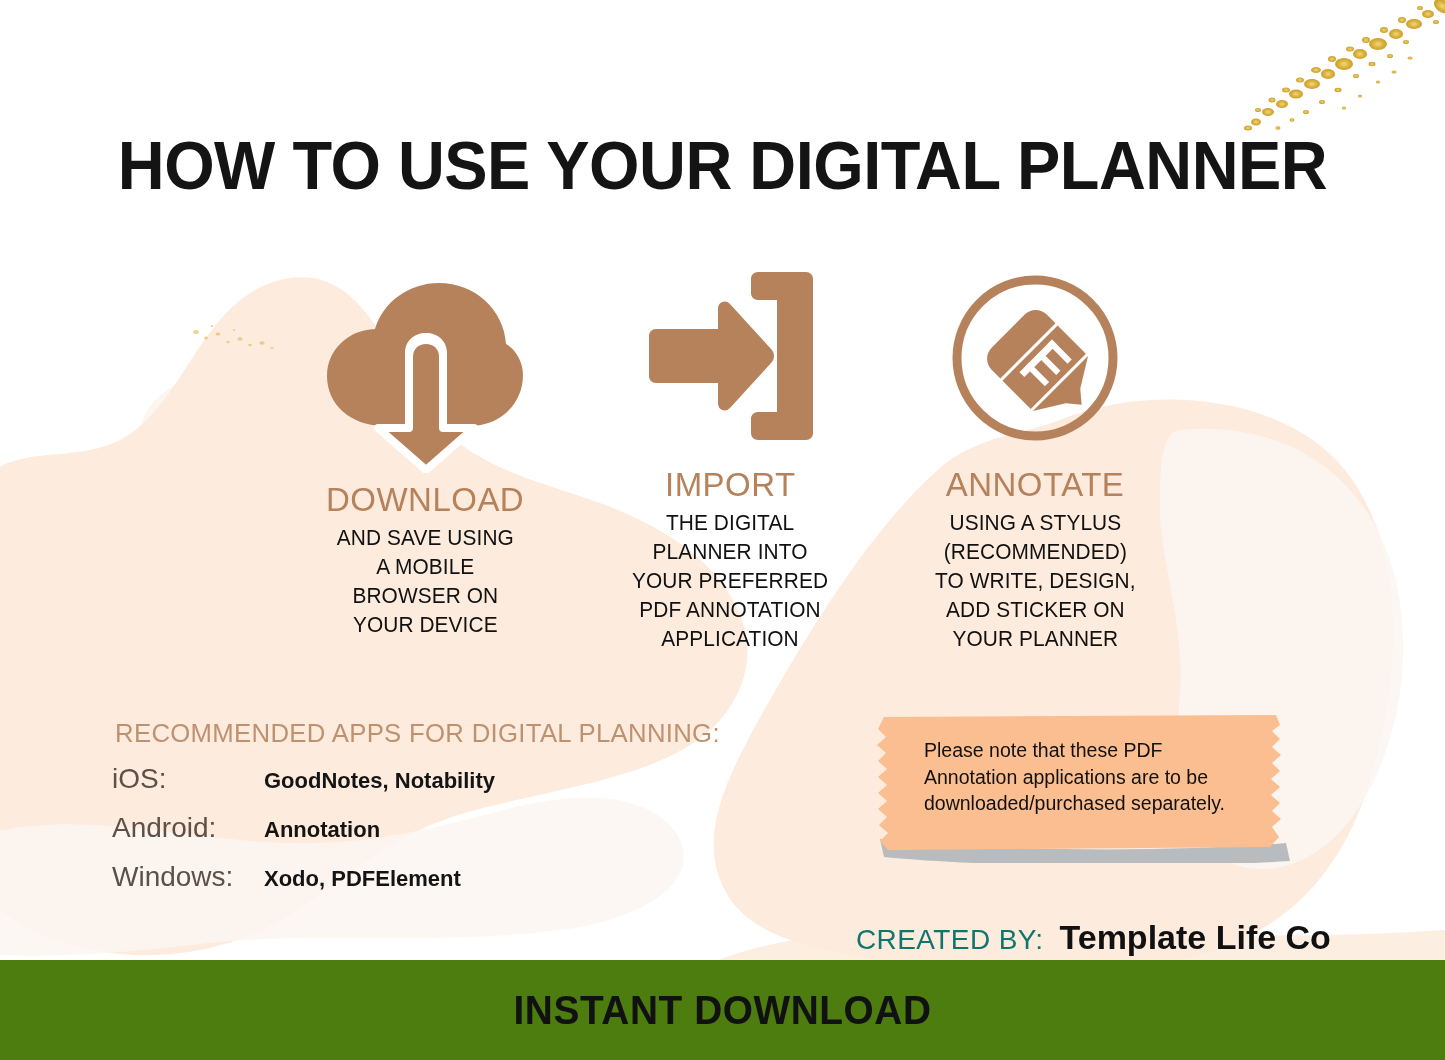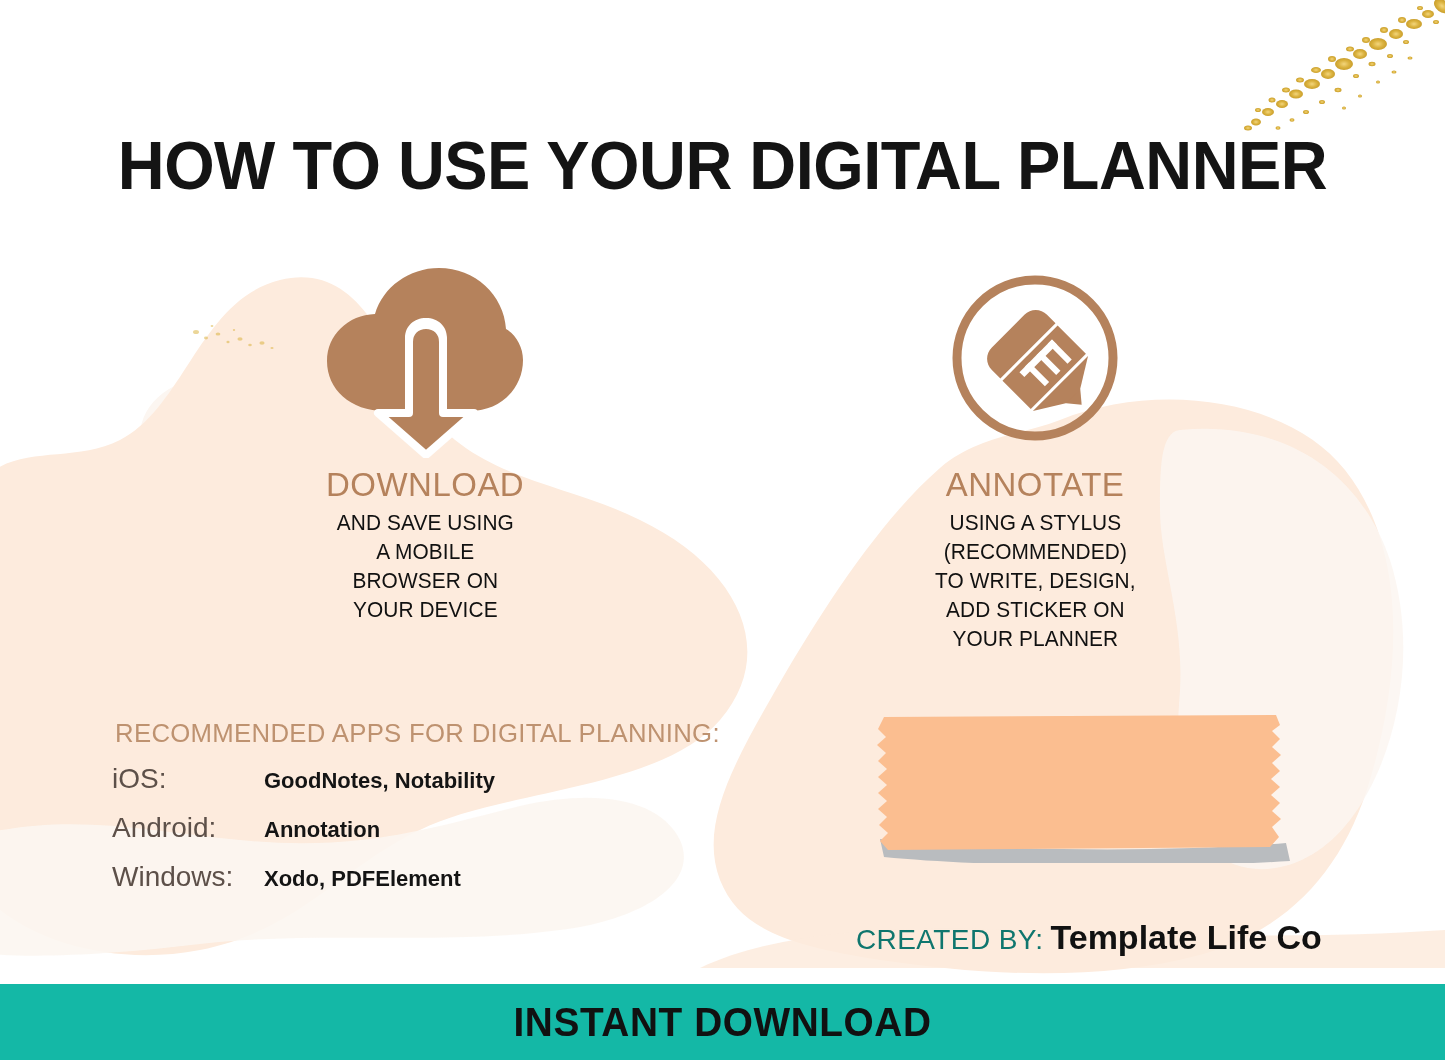--- a/index.html
+++ b/index.html
@@ -31,21 +31,21 @@
     color:#141414;
     transform:scaleX(0.94);
     white-space:nowrap;
   }
 
   
   .steps{
     position:absolute;
     left:300px;top:258px;width:860px;
     display:flex;
-    align-items:flex-start;
+    align-items:center;
     justify-content:space-between;
   }
   .step{
     display:flex;flex-direction:column;align-items:center;
     width:250px;
   }
   .step.import{width:220px;}
   .step.annotate{width:250px;}
   .icon-wrap{
     height:205px;
@@ -132,33 +132,33 @@
     display:flex;align-items:baseline;
   }
   .created-label{
     font-size:28px;
     color:#0f766e;
     letter-spacing:0.4px;
     font-weight:400;
     white-space:nowrap;
   }
   .created-name{
-    margin-left:7px;
+    margin-left:16px;
     font-size:34px;
     color:#111111;
     font-weight:700;
     white-space:nowrap;
   }
 
   
   .footer{
     position:absolute;
     left:0;bottom:0;
-    width:1445px;height:76px;
-    background:#14b8a6;
+    width:1445px;height:100px;
+    background:#4d7c0f;
     display:flex;align-items:center;justify-content:center;
   }
   .footer-text{
     font-size:40px;
     font-weight:700;
     letter-spacing:0.6px;
     color:#111111;
     transform:scaleX(0.97);
   }
 </style>
@@ -283,20 +283,42 @@
       </div>
       <div class="step-title">DOWNLOAD</div>
       <div class="step-desc">
         <div>AND SAVE USING</div>
         <div>A MOBILE</div>
         <div>BROWSER ON</div>
         <div>YOUR DEVICE</div>
       </div>
     </div>
 
+    <div class="step import">
+      <div class="icon-wrap">
+        <svg width="175" height="175" viewBox="0 0 175 175" style="margin-top:-8px;">
+
+          <path d="M6 67 C6 63 9 60 13 60 L75 60 L75 40 C75 33 82 30 87 35 L128 80
+                   C132 84 132 90 128 94 L87 139 C82 144 75 141 75 134 L75 114 L13 114
+                   C9 114 6 111 6 107 Z" fill="#B5825C"></path>
+
+          <path d="M108 10 C108 6 111 3 115 3 L163 3 C167 3 170 6 170 10 L170 164
+                   C170 168 167 171 163 171 L115 171 C111 171 108 168 108 164 L108 150
+                   C108 146 111 143 115 143 L134 143 L134 31 L115 31 C111 31 108 28 108 24 Z" fill="#B5825C"></path>
+        </svg>
+      </div>
+      <div class="step-title">IMPORT</div>
+      <div class="step-desc">
+        <div>THE DIGITAL</div>
+        <div>PLANNER INTO</div>
+        <div>YOUR PREFERRED</div>
+        <div>PDF ANNOTATION</div>
+        <div>APPLICATION</div>
+      </div>
+    </div>
 
     <div class="step annotate">
       <div class="icon-wrap">
         <svg width="170" height="170" viewBox="0 0 170 170" style="margin-top:-6px;">
           <circle cx="85" cy="85" r="78" fill="none" stroke="#B5825C" stroke-width="9"></circle>
           <g transform="rotate(45 85 85)">
 
             <path d="M47 62 C47 53 54 46 63 46 L75 46 L75 124 L63 124 C54 124 47 117 47 108 Z" fill="#B5825C"></path>
 
             <rect x="78" y="46" width="40" height="78" fill="#B5825C"></rect>
@@ -346,20 +368,21 @@
       <path d="M18 6
                L410 4
                L414 14 L406 20 L414 28 L406 36 L415 44 L406 52 L414 60
                L405 68 L414 76 L405 84 L414 92 L406 100 L415 108 L406 116 L413 126
                L404 136
                L22 139
                L14 130 L22 122 L13 114 L21 106 L12 98 L21 90 L12 82
                L21 74 L12 66 L21 58 L12 50 L20 42 L11 34 L20 26 L12 18
                Z" fill="#FBBE90"></path>
     </svg>
+    <div class="note-text">Please note that these PDF Annotation applications are to be downloaded/purchased separately.</div>
   </div>
 
   <div class="created-by">
     <span class="created-label">CREATED BY:</span>
     <span class="created-name">Template Life Co</span>
   </div>
 
   <div class="footer">
     <span class="footer-text">INSTANT DOWNLOAD</span>
   </div>

